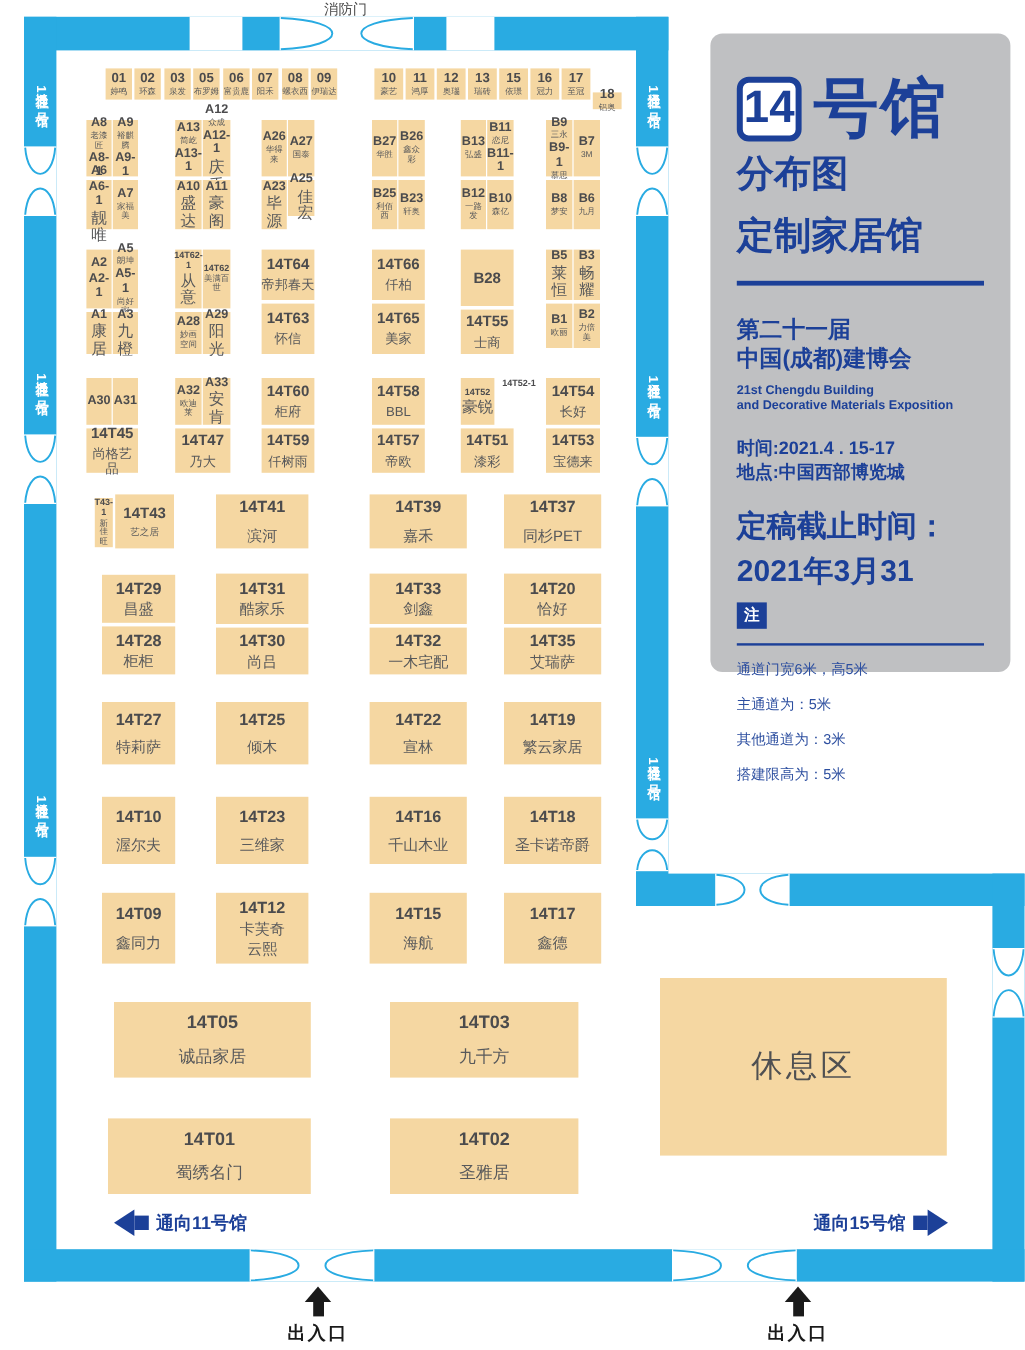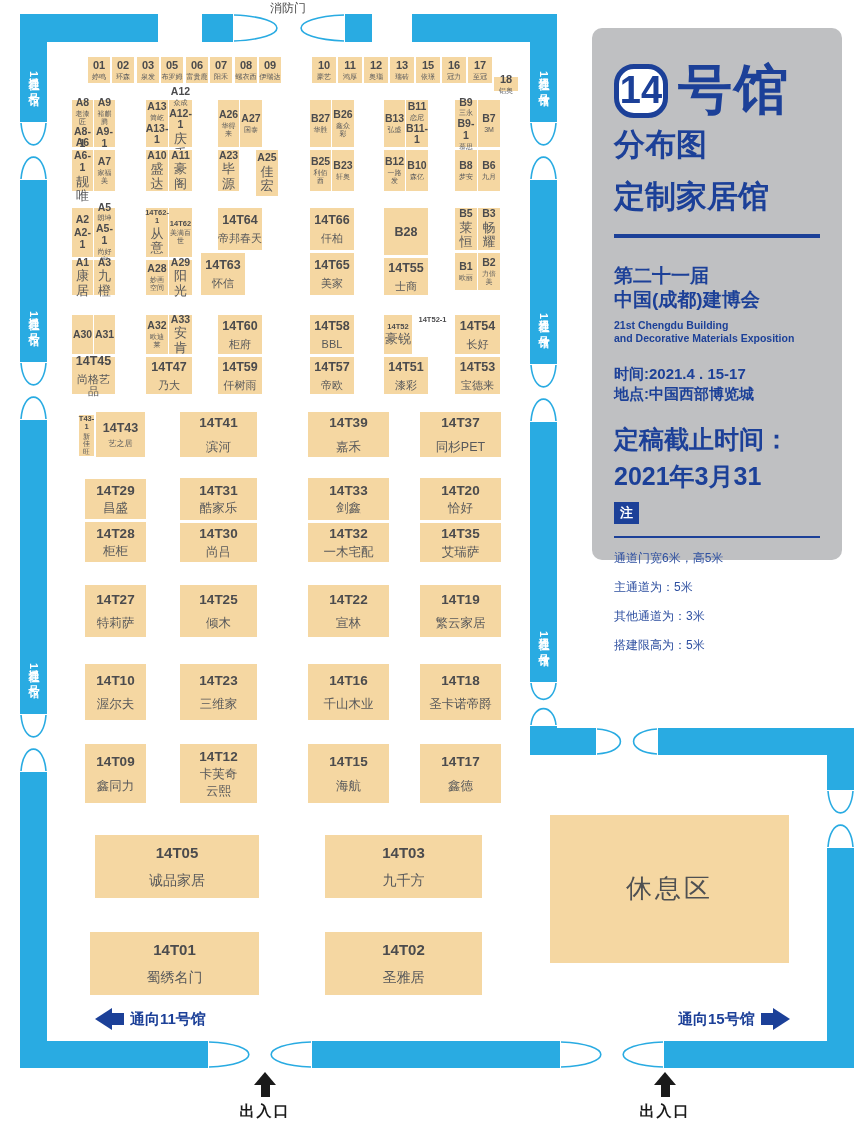--- a/index.html
+++ b/index.html
@@ -23,21 +23,21 @@
   .xs .bl-n{font-size:11px;} .xs .bl-s{font-size:7px;}
   .sm .bl-n{font-size:10.5px;} .sm .bl-ns{font-size:7.5px;} .sm .bl-s{font-size:7px;} .sm .bl-m{font-size:13px;}
   .md .bl-n{font-size:12.5px;} .md .bl-m{font-size:11px;} .md .bl-s{font-size:8px;}
   .lg .bl-n{font-size:13.5px;} .lg .bl-m{font-size:12.5px;}
   .xl .bl-n{font-size:15px;} .xl .bl-m{font-size:14px;}
   .rest .bl-m{font-size:26px;letter-spacing:3px;color:#4f5052;}
   
   .panel{position:absolute;left:592px;top:28px;width:250px;height:532px;background:#BFC0C2;
          border-radius:10px;box-sizing:border-box;padding:26px 18px 0 22px;color:#1C4098;}
   .hall-row{display:flex;align-items:center;gap:10px;}
-  .num-box{width:54px;height:54px;background:#fff;border:5px solid #1C4098;border-radius:20px;
+  .num-box{width:54px;height:54px;background:#fff;border:5px solid #1C4098;border-radius:10px;
            display:flex;align-items:center;justify-content:center;font-size:38px;font-weight:700;color:#1C4098;box-sizing:border-box;}
   .hall-suffix{font-size:54px;font-weight:700;letter-spacing:2px;}
   .hall-sub{font-size:31px;font-weight:700;line-height:1.15;}
   .hall-sub.first{margin-top:16px;}
   .divider{height:4px;background:#1C4098;width:206px;margin-top:20px;}
   .expo-cn{font-size:19px;font-weight:700;line-height:1.25;}
   .expo-cn.first{margin-top:26px;}
   .expo-en{font-size:10.5px;font-weight:700;line-height:1.3;}
   .expo-en.first{margin-top:7px;}
   .meta{font-size:15px;font-weight:700;line-height:1.35;}
@@ -262,21 +262,21 @@
         <span class="bl-s">华得来</span>
       </div>
       <div class="booth sm" style="left: 240px; top: 100px; width: 22px; height: 47px;">
         <span class="bl-n">A27</span>
         <span class="bl-s">国泰</span>
       </div>
       <div class="booth sm" style="left: 218px; top: 150px; width: 21px; height: 41px;">
         <span class="bl-n">A23</span>
         <span class="bl-m">毕源</span>
       </div>
-      <div class="booth sm" style="left: 256px; top: 150px; width: 22px; height: 46px;">
+      <div class="booth sm" style="left: 240px; top: 150px; width: 22px; height: 30px; text-align: right;">
         <span class="bl-n">A25</span>
         <span class="bl-m">佳宏</span>
       </div>
       <div class="booth sm" style="left: 310px; top: 100px; width: 21px; height: 47px;">
         <span class="bl-n">B27</span>
         <span class="bl-s">华胜</span>
       </div>
       <div class="booth sm" style="left: 332px; top: 100px; width: 22px; height: 47px;">
         <span class="bl-n">B26</span>
         <span class="bl-s">鑫众彩</span>
@@ -355,21 +355,21 @@
         <span class="bl-s">妙画空间</span>
       </div>
       <div class="booth sm" style="left: 169px; top: 260px; width: 23px; height: 35px;">
         <span class="bl-n">A29</span>
         <span class="bl-m">阳光</span>
       </div>
       <div class="booth md" style="left: 218px; top: 208px; width: 44px; height: 42px;">
         <span class="bl-n">14T64</span>
         <span class="bl-m">帝邦春天</span>
       </div>
-      <div class="booth md" style="left: 201px; top: 253px; width: 44px; height: 42px;">
+      <div class="booth md" style="left: 218px; top: 253px; width: 44px; height: 42px;">
         <span class="bl-n">14T63</span>
         <span class="bl-m">怀信</span>
       </div>
       <div class="booth md" style="left: 310px; top: 208px; width: 44px; height: 42px;">
         <span class="bl-n">14T66</span>
         <span class="bl-m">仟柏</span>
       </div>
       <div class="booth md" style="left: 310px; top: 253px; width: 44px; height: 42px;">
         <span class="bl-n">14T65</span>
         <span class="bl-m">美家</span>

